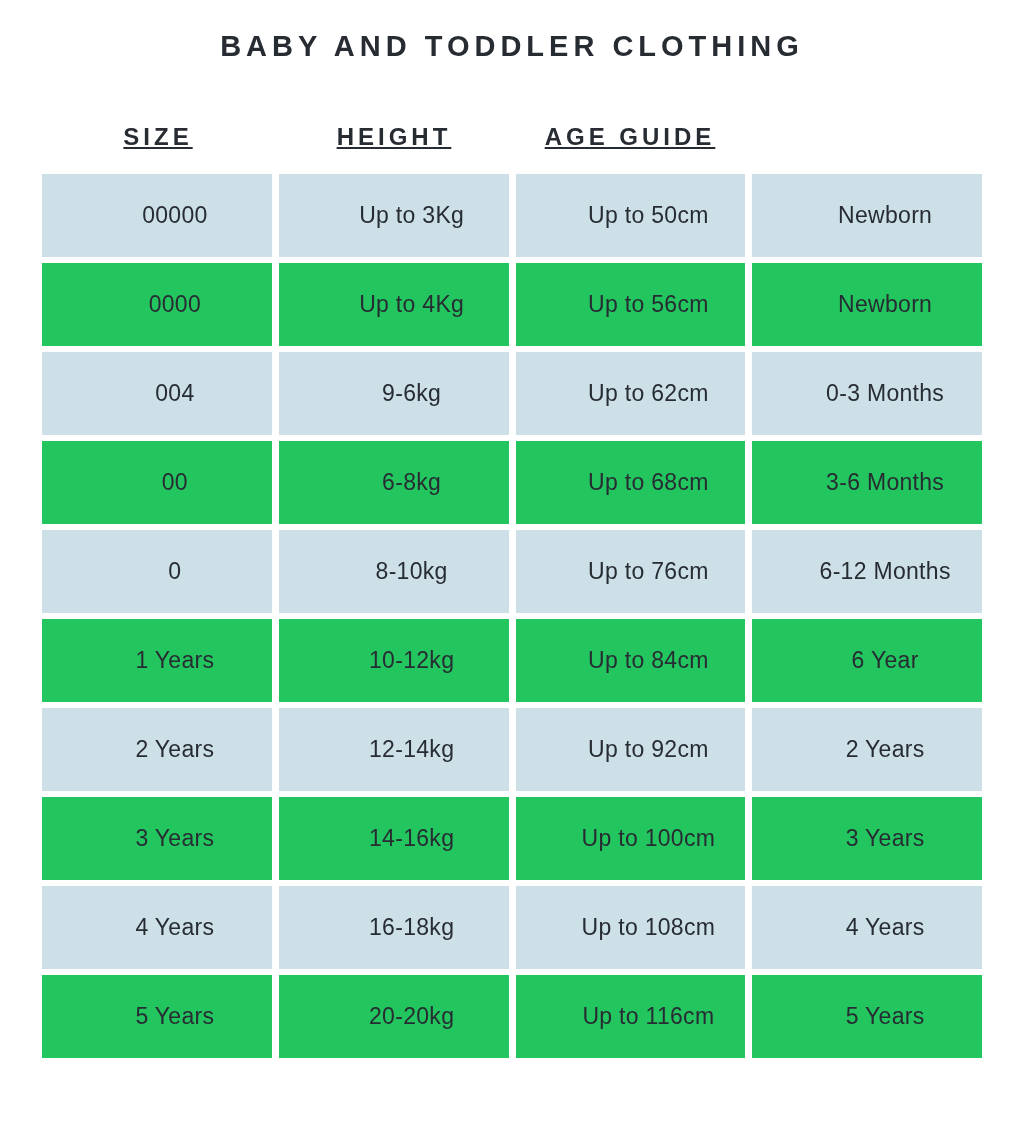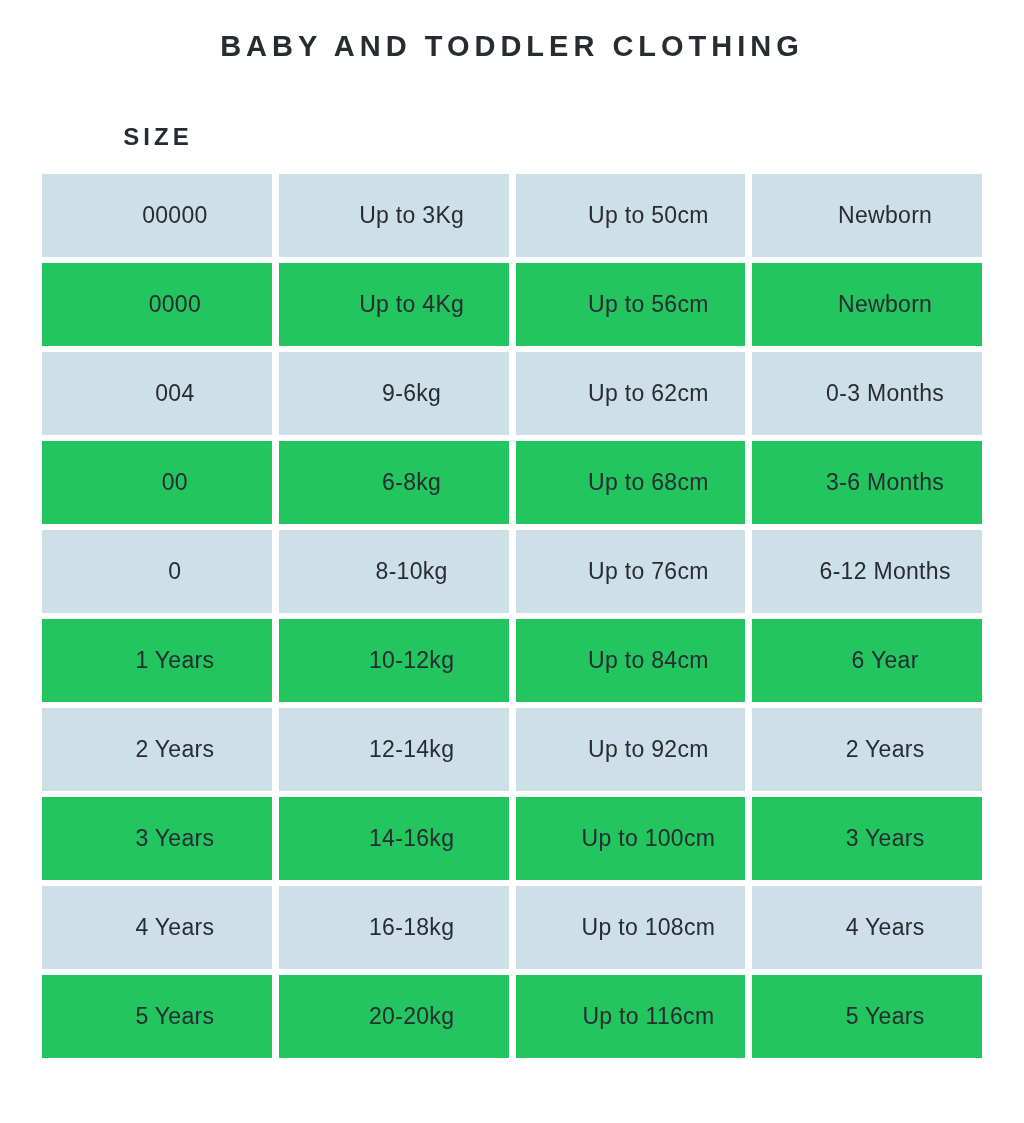--- a/index.html
+++ b/index.html
@@ -21,20 +21,21 @@
     font-size: 29px;
     font-weight: 700;
     letter-spacing: 5px;
     color: #272c33;
   }
   .header-grid {
     display: grid;
     grid-template-columns: repeat(4, 1fr);
     column-gap: 4px;
     margin: 54px 42px 0 42px;
+    text-decoration: underline;
   }
   .header-cell {
     height: 40px;
     display: flex;
     align-items: center;
     justify-content: center;
     font-size: 24px;
     font-weight: 700;
     letter-spacing: 4px;
     color: #272c33;
@@ -63,20 +64,22 @@
   .table-row.dark  .cell { background: #cde0e8; }
   .table-row.light .cell { background: #22c55e; }
 </style>
 </head>
 <body>
 
 <h1 class="page-title">BABY AND TODDLER CLOTHING</h1>
 
 <div class="header-grid">
   <div class="header-cell">SIZE</div>
+  <div class="header-cell">HEIGHT</div>
+  <div class="header-cell">AGE GUIDE</div>
 </div>
 
 <div class="body-grid">
 
   <div class="table-row dark">
     <div class="cell">00000</div>
     <div class="cell">Up to 3Kg</div>
     <div class="cell">Up to 50cm</div>
     <div class="cell">Newborn</div>
   </div>

